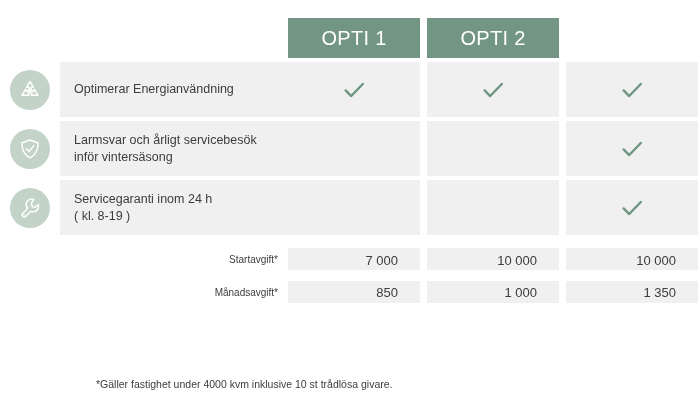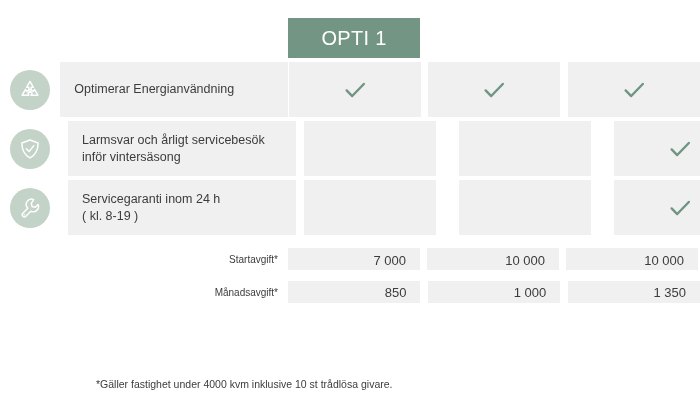--- a/index.html
+++ b/index.html
@@ -28,21 +28,21 @@
     position: absolute;
     left: 0;
     top: 18px;
     width: 700px;
   }
   .row {
     display: flex;
     align-items: stretch;
     width: 700px;
   }
-  .row + .row { margin-top: 4px; justify-content: space-between; }
+  .row + .row { margin-top: 4px; }
 
   .icon-cell {
     width: 60px;
     flex: 0 0 60px;
     display: flex;
     align-items: center;
     justify-content: center;
   }
   .label-cell {
     width: 228px;
@@ -82,21 +82,21 @@
     flex: 0 0 132px;
     box-sizing: border-box;
   }
   .head-blank {
     width: 288px;
     flex: 0 0 288px;
   }
 
   
   .feat-row { height: 55px; }
-  .feat-row.tall { height: 55px; gap: 8px; }
+  .feat-row.tall { height: 55px; }
 
   .check {
     width: 26px;
     height: 26px;
     display: block;
   }
 
   
   .icon-circle {
     width: 40px;
@@ -123,21 +123,21 @@
     font-size: 10px;
     color: #3c3c3c;
   }
   .price-cell {
     width: 132px;
     flex: 0 0 132px;
     background: #f0f0f0;
     display: flex;
     align-items: center;
     justify-content: flex-end;
-    padding-right: 14px;
+    padding-right: 22px;
     box-sizing: border-box;
     font-size: 13px;
     color: #3c3c3c;
   }
   .price-row.first .price-cell { padding-top: 3px; }
 
   
   .footnote {
     position: absolute;
     left: 96px;
@@ -152,20 +152,23 @@
 <div class="pricing-table">
 
   <div class="grid">
 
     <div class="row head-row">
       <div class="head-blank"></div>
       <div class="head-cell">
         <span>OPTI 1</span>
       </div>
       <div class="gap"></div>
+      <div class="head-cell">
+        <span>OPTI 2</span>
+      </div>
       <div class="gap"></div>
     </div>
 
     <div class="row feat-row">
       <div class="icon-cell">
         <div class="icon-circle">
           <svg width="26" height="26" viewBox="0 0 32 32" fill="none" stroke="#ffffff" stroke-width="1.8" stroke-linejoin="round" stroke-linecap="round">
             <path d="M16 5.5 L20.2 12.7 L17.4 12.7 L17.4 15.4 L14.6 15.4 L14.6 12.7 L11.8 12.7 Z"></path>
             <path d="M6.3 22.4 L10.5 15.2 L11.9 17.6 L14.3 16.2 L15.7 18.6 L13.3 20 L14.7 22.4 Z"></path>
             <path d="M25.7 22.4 L17.3 22.4 L18.7 20 L16.3 18.6 L17.7 16.2 L20.1 17.6 L21.5 15.2 Z"></path>

